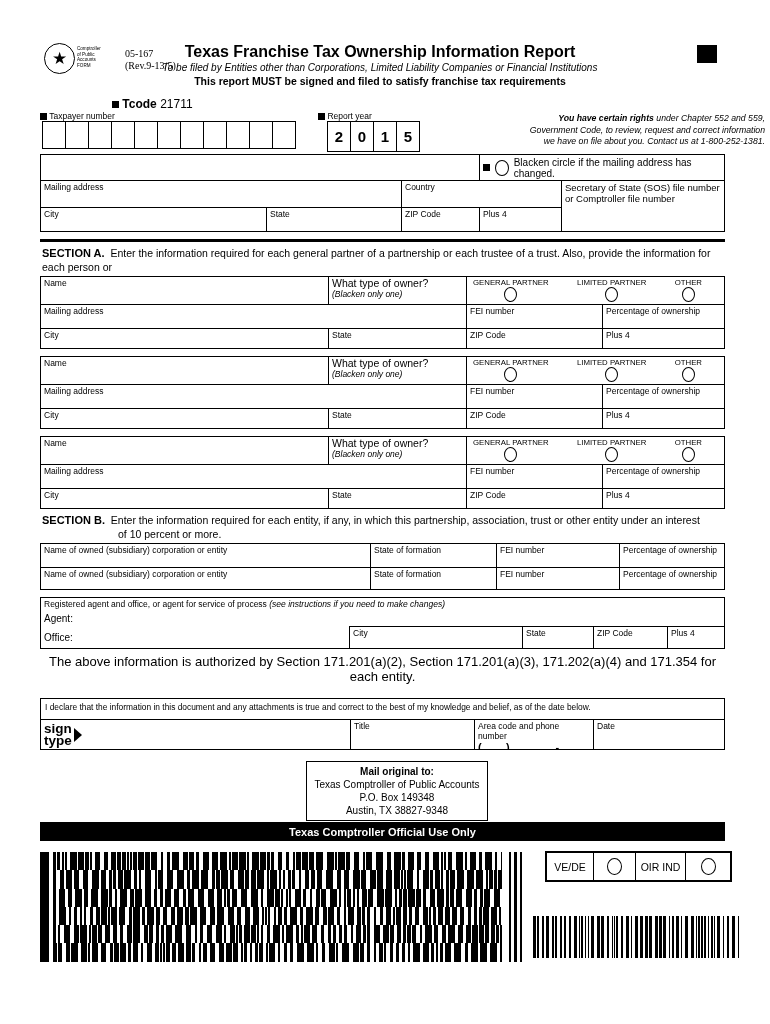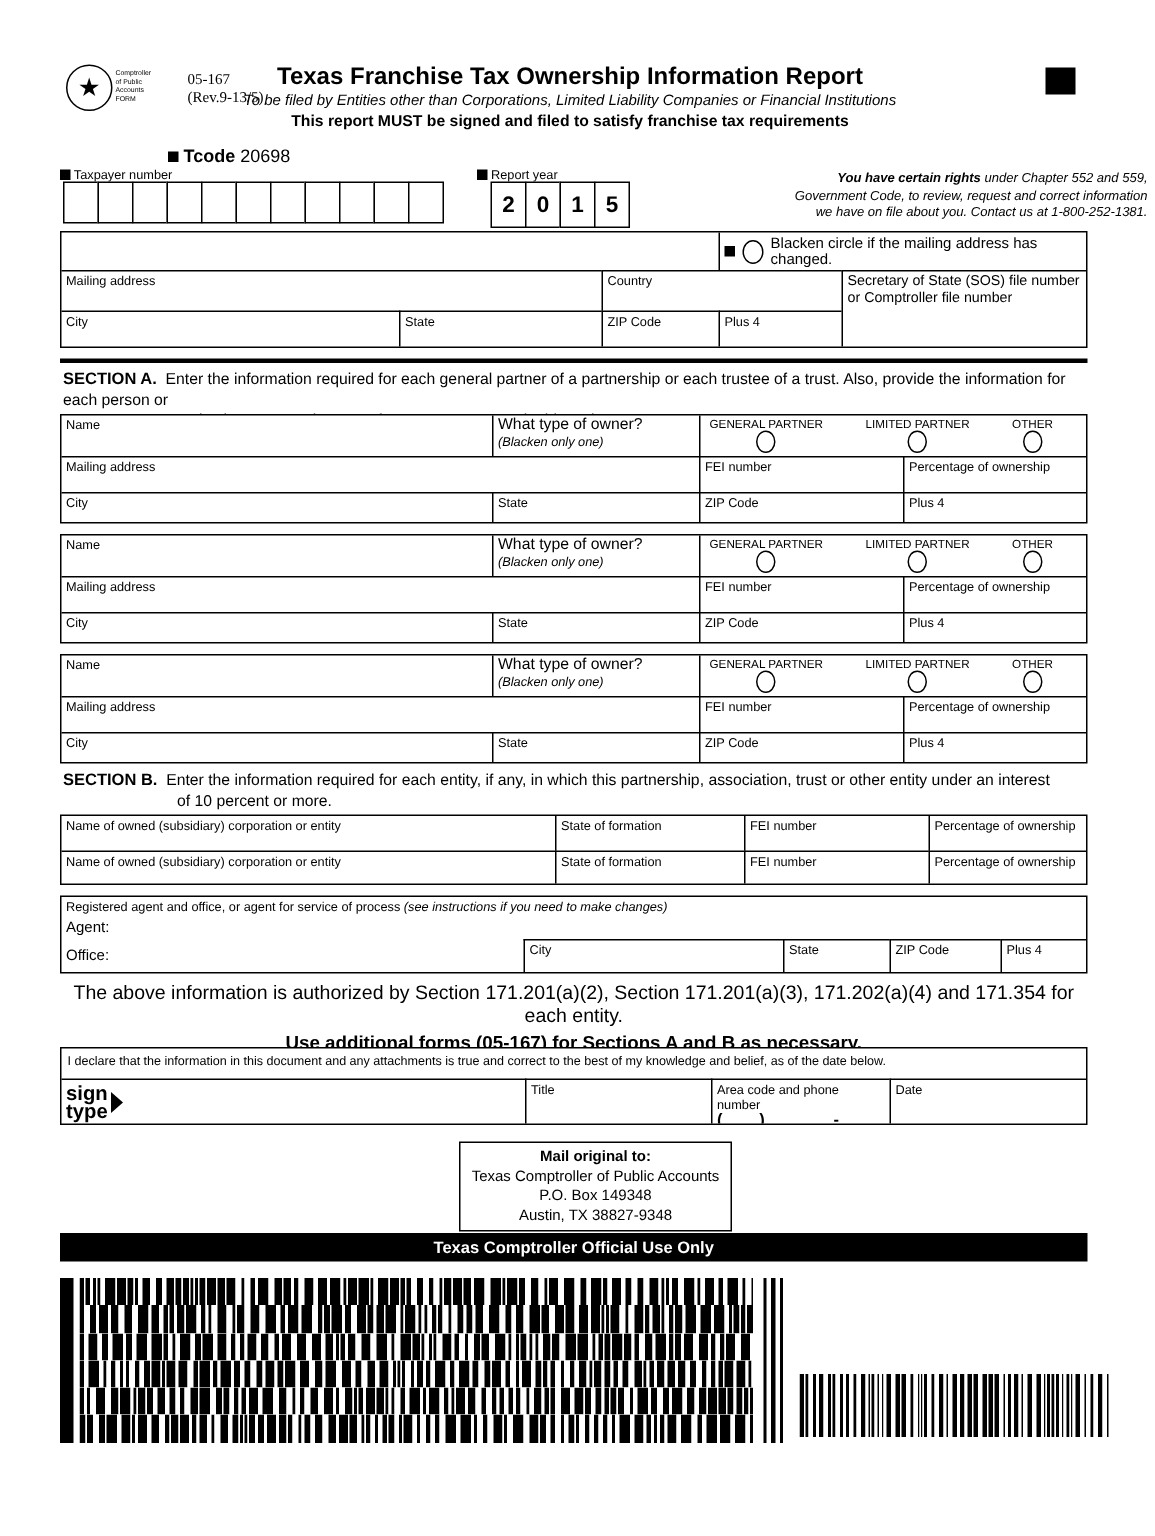--- a/index.html
+++ b/index.html
@@ -76,21 +76,21 @@
   <div class="abs title-wrap" style="left:140px;top:43px;width:480px;">
     <div class="title">Texas Franchise Tax Ownership Information Report</div>
     <div class="subtitle">To be filed by Entities other than Corporations, Limited Liability Companies or Financial Institutions</div>
     <div class="mandate">This report MUST be signed and filed to satisfy franchise tax requirements</div>
   </div>
   <div class="abs blk-square" style="left:697px;top:45px;"></div>
 
   <div class="abs tcode" style="left:112px;top:97px;">
     <span class="sq"></span>
     <span class="b">Tcode</span>
-    <span>20698</span>
+    <span>21711</span>
   </div>
 
   <div class="abs small-label" style="left:40px;top:111px;">
     <span class="sq"></span>
     <span>Taxpayer number</span>
   </div>
   <div class="abs boxes" style="left:43px;top:121px;" id="tp-boxes">
       <div class="tbox"></div>
       <div class="tbox"></div>
       <div class="tbox"></div>
@@ -253,21 +253,20 @@
         <span>Office:</span>
       </div>
     <div class="cell bl bt"><span>City</span></div>
     <div class="cell bl bt"><span>State</span></div>
     <div class="cell bl bt"><span>ZIP Code</span></div>
     <div class="cell bl bt"><span>Plus 4</span></div>
   </div>
 
   <div class="abs" style="left:40px;top:654px;width:685px;">
     <div class="auth1">The above information is authorized by Section 171.201(a)(2), Section 171.201(a)(3), 171.202(a)(4) and 171.354 for each entity.</div>
-    <div class="auth2">Use additional forms (05-167) for Sections A and B as necessary.</div>
   </div>
 
   <div class="abs tbl" style="left:40px;top:698px;width:685px;height:52px;grid-template-columns:309px 124px 119px 1fr;grid-template-rows:20px 1fr;">
     <div class="cell decl-text" style="grid-column:1/5;">I declare that the information in this document and any attachments is true and correct to the best of my knowledge and belief, as of the date below.</div>
     <div class="cell bt" style="display:flex;align-items:center;">
       <div>
         <div class="signword">sign</div>
         <div class="signword">type</div>
       </div>
       <div class="tri"></div>
@@ -299,16 +298,26 @@
     <div class="rows" id="pdf-rows">
         <div class="bars"><i style="width:3px"></i><b style="width:1px"></b><i style="width:3px"></i><b style="width:2px"></b><i style="width:2px"></i><b style="width:1px"></b><i style="width:2px"></i><b style="width:3px"></b><i style="width:7px"></i><b style="width:1px"></b><i style="width:6px"></i><b style="width:1px"></b><i style="width:4px"></i><b style="width:1px"></b><i style="width:2px"></i><b style="width:3px"></b><i style="width:5px"></i><b style="width:4px"></b><i style="width:4px"></i><b style="width:3px"></b><i style="width:5px"></i><b style="width:1px"></b><i style="width:4px"></i><b style="width:1px"></b><i style="width:4px"></i><b style="width:1px"></b><i style="width:2px"></i><b style="width:1px"></b><i style="width:2px"></i><b style="width:1px"></b><i style="width:4px"></i><b style="width:1px"></b><i style="width:6px"></i><b style="width:1px"></b><i style="width:5px"></i><b style="width:1px"></b><i style="width:6px"></i><b style="width:4px"></b><i style="width:2px"></i><b style="width:4px"></b><i style="width:3px"></i><b style="width:2px"></b><i style="width:7px"></i><b style="width:4px"></b><i style="width:5px"></i><b style="width:1px"></b><i style="width:5px"></i><b style="width:2px"></b><i style="width:3px"></i><b style="width:4px"></b><i style="width:6px"></i><b style="width:3px"></b><i style="width:6px"></i><b style="width:2px"></b><i style="width:7px"></i><b style="width:2px"></b><i style="width:2px"></i><b style="width:1px"></b><i style="width:6px"></i><b style="width:1px"></b><i style="width:7px"></i><b style="width:1px"></b><i style="width:2px"></i><b style="width:3px"></b><i style="width:7px"></i><b style="width:1px"></b><i style="width:6px"></i><b style="width:1px"></b><i style="width:3px"></i><b style="width:1px"></b><i style="width:3px"></i><b style="width:4px"></b><i style="width:4px"></i><b style="width:4px"></b><i style="width:3px"></i><b style="width:4px"></b><i style="width:2px"></i><b style="width:1px"></b><i style="width:5px"></i><b style="width:1px"></b><i style="width:6px"></i><b style="width:1px"></b><i style="width:5px"></i><b style="width:2px"></b><i style="width:7px"></i><b style="width:4px"></b><i style="width:7px"></i><b style="width:1px"></b><i style="width:2px"></i><b style="width:1px"></b><i style="width:7px"></i><b style="width:1px"></b><i style="width:4px"></i><b style="width:4px"></b><i style="width:5px"></i><b style="width:4px"></b><i style="width:2px"></i><b style="width:1px"></b><i style="width:6px"></i><b style="width:4px"></b><i style="width:7px"></i><b style="width:4px"></b><i style="width:4px"></i><b style="width:3px"></b><i style="width:7px"></i><b style="width:1px"></b><i style="width:3px"></i><b style="width:3px"></b><i style="width:6px"></i><b style="width:3px"></b><i style="width:4px"></i><b style="width:4px"></b><i style="width:4px"></i><b style="width:4px"></b><i style="width:6px"></i><b style="width:2px"></b><i style="width:2px"></i><b style="width:1px"></b><i style="width:2px"></i><b style="width:2px"></b><i style="width:4px"></i><b style="width:4px"></b><i style="width:7px"></i><b style="width:2px"></b><i style="width:2px"></i><b style="width:3px"></b><i style="width:6px"></i><b style="width:3px"></b><i style="width:3px"></i><b style="width:3px"></b><i style="width:7px"></i><b style="width:3px"></b><i style="width:2px"></i><b style="width:4px"></b><i style="width:5px"></i></div>
         <div class="bars"><i style="width:3px"></i><b style="width:4px"></b><i style="width:4px"></i><b style="width:2px"></b><i style="width:6px"></i><b style="width:2px"></b><i style="width:5px"></i><b style="width:4px"></b><i style="width:5px"></i><b style="width:4px"></b><i style="width:7px"></i><b style="width:2px"></b><i style="width:5px"></i><b style="width:3px"></b><i style="width:3px"></i><b style="width:1px"></b><i style="width:3px"></i><b style="width:2px"></b><i style="width:5px"></i><b style="width:1px"></b><i style="width:7px"></i><b style="width:3px"></b><i style="width:3px"></i><b style="width:2px"></b><i style="width:2px"></i><b style="width:4px"></b><i style="width:6px"></i><b style="width:4px"></b><i style="width:2px"></i><b style="width:1px"></b><i style="width:5px"></i><b style="width:4px"></b><i style="width:6px"></i><b style="width:4px"></b><i style="width:7px"></i><b style="width:3px"></b><i style="width:3px"></i><b style="width:2px"></b><i style="width:7px"></i><b style="width:2px"></b><i style="width:7px"></i><b style="width:4px"></b><i style="width:3px"></i><b style="width:1px"></b><i style="width:4px"></i><b style="width:1px"></b><i style="width:7px"></i><b style="width:2px"></b><i style="width:4px"></i><b style="width:4px"></b><i style="width:6px"></i><b style="width:1px"></b><i style="width:4px"></i><b style="width:2px"></b><i style="width:5px"></i><b style="width:1px"></b><i style="width:7px"></i><b style="width:3px"></b><i style="width:2px"></i><b style="width:1px"></b><i style="width:7px"></i><b style="width:2px"></b><i style="width:2px"></i><b style="width:2px"></b><i style="width:2px"></i><b style="width:3px"></b><i style="width:3px"></i><b style="width:1px"></b><i style="width:3px"></i><b style="width:4px"></b><i style="width:2px"></i><b style="width:4px"></b><i style="width:4px"></i><b style="width:2px"></b><i style="width:4px"></i><b style="width:2px"></b><i style="width:5px"></i><b style="width:4px"></b><i style="width:7px"></i><b style="width:4px"></b><i style="width:4px"></i><b style="width:3px"></b><i style="width:5px"></i><b style="width:4px"></b><i style="width:7px"></i><b style="width:1px"></b><i style="width:5px"></i><b style="width:4px"></b><i style="width:6px"></i><b style="width:1px"></b><i style="width:6px"></i><b style="width:3px"></b><i style="width:6px"></i><b style="width:2px"></b><i style="width:6px"></i><b style="width:1px"></b><i style="width:2px"></i><b style="width:1px"></b><i style="width:2px"></i><b style="width:1px"></b><i style="width:6px"></i><b style="width:4px"></b><i style="width:2px"></i><b style="width:4px"></b><i style="width:6px"></i><b style="width:1px"></b><i style="width:3px"></i><b style="width:2px"></b><i style="width:5px"></i><b style="width:1px"></b><i style="width:2px"></i><b style="width:3px"></b><i style="width:3px"></i><b style="width:1px"></b><i style="width:5px"></i><b style="width:2px"></b><i style="width:7px"></i><b style="width:3px"></b><i style="width:7px"></i><b style="width:2px"></b><i style="width:7px"></i><b style="width:3px"></b><i style="width:2px"></i><b style="width:1px"></b><i style="width:4px"></i><b style="width:1px"></b><i style="width:3px"></i><b style="width:1px"></b><i style="width:5px"></i></div>
         <div class="bars"><i style="width:3px"></i><b style="width:3px"></b><i style="width:6px"></i><b style="width:3px"></b><i style="width:4px"></i><b style="width:3px"></b><i style="width:7px"></i><b style="width:2px"></b><i style="width:4px"></i><b style="width:3px"></b><i style="width:7px"></i><b style="width:3px"></b><i style="width:7px"></i><b style="width:1px"></b><i style="width:3px"></i><b style="width:3px"></b><i style="width:2px"></i><b style="width:3px"></b><i style="width:7px"></i><b style="width:3px"></b><i style="width:4px"></i><b style="width:1px"></b><i style="width:7px"></i><b style="width:3px"></b><i style="width:6px"></i><b style="width:3px"></b><i style="width:3px"></i><b style="width:3px"></b><i style="width:3px"></i><b style="width:2px"></b><i style="width:6px"></i><b style="width:3px"></b><i style="width:5px"></i><b style="width:4px"></b><i style="width:3px"></i><b style="width:2px"></b><i style="width:6px"></i><b style="width:4px"></b><i style="width:6px"></i><b style="width:4px"></b><i style="width:6px"></i><b style="width:3px"></b><i style="width:5px"></i><b style="width:2px"></b><i style="width:2px"></i><b style="width:1px"></b><i style="width:3px"></i><b style="width:2px"></b><i style="width:5px"></i><b style="width:4px"></b><i style="width:6px"></i><b style="width:4px"></b><i style="width:7px"></i><b style="width:3px"></b><i style="width:2px"></i><b style="width:4px"></b><i style="width:7px"></i><b style="width:1px"></b><i style="width:5px"></i><b style="width:1px"></b><i style="width:2px"></i><b style="width:3px"></b><i style="width:2px"></i><b style="width:1px"></b><i style="width:2px"></i><b style="width:4px"></b><i style="width:6px"></i><b style="width:2px"></b><i style="width:3px"></i><b style="width:4px"></b><i style="width:2px"></i><b style="width:4px"></b><i style="width:4px"></i><b style="width:1px"></b><i style="width:5px"></i><b style="width:4px"></b><i style="width:7px"></i><b style="width:2px"></b><i style="width:2px"></i><b style="width:3px"></b><i style="width:2px"></i><b style="width:1px"></b><i style="width:4px"></i><b style="width:2px"></b><i style="width:2px"></i><b style="width:2px"></b><i style="width:2px"></i><b style="width:3px"></b><i style="width:5px"></i><b style="width:1px"></b><i style="width:5px"></i><b style="width:4px"></b><i style="width:7px"></i><b style="width:1px"></b><i style="width:7px"></i><b style="width:3px"></b><i style="width:2px"></i><b style="width:2px"></b><i style="width:3px"></i><b style="width:1px"></b><i style="width:4px"></i><b style="width:1px"></b><i style="width:7px"></i><b style="width:1px"></b><i style="width:5px"></i><b style="width:2px"></b><i style="width:3px"></i><b style="width:4px"></b><i style="width:5px"></i><b style="width:2px"></b><i style="width:7px"></i><b style="width:2px"></b><i style="width:3px"></i><b style="width:1px"></b><i style="width:4px"></i><b style="width:2px"></b><i style="width:6px"></i><b style="width:4px"></b><i style="width:6px"></i><b style="width:2px"></b><i style="width:3px"></i><b style="width:3px"></b><i style="width:3px"></i><b style="width:1px"></b><i style="width:6px"></i><b style="width:4px"></b><i style="width:6px"></i><b style="width:4px"></b></div>
         <div class="bars"><i style="width:3px"></i><b style="width:3px"></b><i style="width:7px"></i><b style="width:3px"></b><i style="width:2px"></i><b style="width:3px"></b><i style="width:3px"></i><b style="width:3px"></b><i style="width:2px"></i><b style="width:2px"></b><i style="width:2px"></i><b style="width:4px"></b><i style="width:3px"></i><b style="width:3px"></b><i style="width:4px"></i><b style="width:1px"></b><i style="width:6px"></i><b style="width:1px"></b><i style="width:2px"></i><b style="width:1px"></b><i style="width:6px"></i><b style="width:2px"></b><i style="width:6px"></i><b style="width:4px"></b><i style="width:3px"></i><b style="width:1px"></b><i style="width:7px"></i><b style="width:2px"></b><i style="width:3px"></i><b style="width:2px"></b><i style="width:7px"></i><b style="width:2px"></b><i style="width:4px"></i><b style="width:3px"></b><i style="width:4px"></i><b style="width:4px"></b><i style="width:4px"></i><b style="width:2px"></b><i style="width:6px"></i><b style="width:2px"></b><i style="width:4px"></i><b style="width:1px"></b><i style="width:7px"></i><b style="width:3px"></b><i style="width:6px"></i><b style="width:4px"></b><i style="width:5px"></i><b style="width:2px"></b><i style="width:7px"></i><b style="width:4px"></b><i style="width:6px"></i><b style="width:3px"></b><i style="width:4px"></i><b style="width:4px"></b><i style="width:5px"></i><b style="width:3px"></b><i style="width:6px"></i><b style="width:3px"></b><i style="width:2px"></i><b style="width:1px"></b><i style="width:2px"></i><b style="width:1px"></b><i style="width:2px"></i><b style="width:4px"></b><i style="width:2px"></i><b style="width:2px"></b><i style="width:4px"></i><b style="width:2px"></b><i style="width:3px"></i><b style="width:3px"></b><i style="width:7px"></i><b style="width:3px"></b><i style="width:3px"></i><b style="width:3px"></b><i style="width:7px"></i><b style="width:2px"></b><i style="width:4px"></i><b style="width:4px"></b><i style="width:4px"></i><b style="width:1px"></b><i style="width:6px"></i><b style="width:3px"></b><i style="width:3px"></i><b style="width:4px"></b><i style="width:2px"></i><b style="width:2px"></b><i style="width:6px"></i><b style="width:3px"></b><i style="width:4px"></i><b style="width:1px"></b><i style="width:3px"></i><b style="width:2px"></b><i style="width:3px"></i><b style="width:4px"></b><i style="width:2px"></i><b style="width:4px"></b><i style="width:3px"></i><b style="width:3px"></b><i style="width:5px"></i><b style="width:2px"></b><i style="width:2px"></i><b style="width:1px"></b><i style="width:5px"></i><b style="width:2px"></b><i style="width:4px"></i><b style="width:2px"></b><i style="width:3px"></i><b style="width:3px"></b><i style="width:4px"></i><b style="width:4px"></b><i style="width:5px"></i><b style="width:1px"></b><i style="width:2px"></i><b style="width:2px"></b><i style="width:3px"></i><b style="width:2px"></b><i style="width:5px"></i><b style="width:2px"></b><i style="width:5px"></i><b style="width:2px"></b><i style="width:5px"></i><b style="width:3px"></b><i style="width:4px"></i><b style="width:4px"></b><i style="width:3px"></i><b style="width:3px"></b><i style="width:3px"></i><b style="width:2px"></b><i style="width:3px"></i><b style="width:1px"></b><i style="width:6px"></i><b style="width:2px"></b><i style="width:6px"></i><b style="width:2px"></b><i style="width:2px"></i><b style="width:2px"></b></div>
         <div class="bars"><i style="width:3px"></i><b style="width:2px"></b><i style="width:2px"></i><b style="width:4px"></b><i style="width:6px"></i><b style="width:4px"></b><i style="width:5px"></i><b style="width:1px"></b><i style="width:7px"></i><b style="width:2px"></b><i style="width:2px"></i><b style="width:1px"></b><i style="width:5px"></i><b style="width:1px"></b><i style="width:4px"></i><b style="width:3px"></b><i style="width:5px"></i><b style="width:3px"></b><i style="width:4px"></i><b style="width:3px"></b><i style="width:3px"></i><b style="width:4px"></b><i style="width:5px"></i><b style="width:1px"></b><i style="width:7px"></i><b style="width:4px"></b><i style="width:4px"></i><b style="width:1px"></b><i style="width:4px"></i><b style="width:3px"></b><i style="width:3px"></i><b style="width:2px"></b><i style="width:3px"></i><b style="width:2px"></b><i style="width:6px"></i><b style="width:3px"></b><i style="width:7px"></i><b style="width:4px"></b><i style="width:5px"></i><b style="width:4px"></b><i style="width:2px"></i><b style="width:3px"></b><i style="width:3px"></i><b style="width:4px"></b><i style="width:5px"></i><b style="width:4px"></b><i style="width:6px"></i><b style="width:2px"></b><i style="width:2px"></i><b style="width:4px"></b><i style="width:5px"></i><b style="width:1px"></b><i style="width:2px"></i><b style="width:1px"></b><i style="width:3px"></i><b style="width:2px"></b><i style="width:6px"></i><b style="width:1px"></b><i style="width:5px"></i><b style="width:1px"></b><i style="width:2px"></i><b style="width:2px"></b><i style="width:2px"></i><b style="width:4px"></b><i style="width:3px"></i><b style="width:3px"></b><i style="width:7px"></i><b style="width:2px"></b><i style="width:2px"></i><b style="width:2px"></b><i style="width:7px"></i><b style="width:3px"></b><i style="width:3px"></i><b style="width:2px"></b><i style="width:2px"></i><b style="width:1px"></b><i style="width:6px"></i><b style="width:2px"></b><i style="width:5px"></i><b style="width:4px"></b><i style="width:3px"></i><b style="width:4px"></b><i style="width:3px"></i><b style="width:2px"></b><i style="width:3px"></i><b style="width:3px"></b><i style="width:3px"></i><b style="width:2px"></b><i style="width:3px"></i><b style="width:4px"></b><i style="width:2px"></i><b style="width:3px"></b><i style="width:5px"></i><b style="width:2px"></b><i style="width:3px"></i><b style="width:1px"></b><i style="width:3px"></i><b style="width:4px"></b><i style="width:6px"></i><b style="width:3px"></b><i style="width:6px"></i><b style="width:1px"></b><i style="width:4px"></i><b style="width:3px"></b><i style="width:4px"></i><b style="width:2px"></b><i style="width:3px"></i><b style="width:1px"></b><i style="width:4px"></i><b style="width:1px"></b><i style="width:4px"></i><b style="width:4px"></b><i style="width:2px"></i><b style="width:3px"></b><i style="width:7px"></i><b style="width:2px"></b><i style="width:4px"></i><b style="width:4px"></b><i style="width:4px"></i><b style="width:2px"></b><i style="width:7px"></i><b style="width:3px"></b><i style="width:5px"></i><b style="width:3px"></b><i style="width:5px"></i><b style="width:1px"></b><i style="width:6px"></i><b style="width:1px"></b><i style="width:5px"></i><b style="width:1px"></b><i style="width:4px"></i><b style="width:2px"></b><i style="width:4px"></i><b style="width:1px"></b><i style="width:3px"></i><b style="width:1px"></b><i style="width:5px"></i></div>
         <div class="bars"><i style="width:4px"></i><b style="width:1px"></b><i style="width:4px"></i><b style="width:4px"></b><i style="width:4px"></i><b style="width:1px"></b><i style="width:7px"></i><b style="width:3px"></b><i style="width:6px"></i><b style="width:1px"></b><i style="width:2px"></i><b style="width:2px"></b><i style="width:6px"></i><b style="width:3px"></b><i style="width:5px"></i><b style="width:4px"></b><i style="width:3px"></i><b style="width:1px"></b><i style="width:5px"></i><b style="width:1px"></b><i style="width:6px"></i><b style="width:2px"></b><i style="width:3px"></i><b style="width:2px"></b><i style="width:5px"></i><b style="width:3px"></b><i style="width:2px"></i><b style="width:4px"></b><i style="width:5px"></i><b style="width:3px"></b><i style="width:4px"></i><b style="width:1px"></b><i style="width:2px"></i><b style="width:1px"></b><i style="width:2px"></i><b style="width:1px"></b><i style="width:4px"></i><b style="width:2px"></b><i style="width:4px"></i><b style="width:2px"></b><i style="width:6px"></i><b style="width:2px"></b><i style="width:5px"></i><b style="width:1px"></b><i style="width:3px"></i><b style="width:4px"></b><i style="width:2px"></i><b style="width:2px"></b><i style="width:4px"></i><b style="width:3px"></b><i style="width:5px"></i><b style="width:4px"></b><i style="width:5px"></i><b style="width:2px"></b><i style="width:6px"></i><b style="width:1px"></b><i style="width:5px"></i><b style="width:3px"></b><i style="width:2px"></i><b style="width:1px"></b><i style="width:3px"></i><b style="width:3px"></b><i style="width:2px"></i><b style="width:3px"></b><i style="width:3px"></i><b style="width:1px"></b><i style="width:4px"></i><b style="width:3px"></b><i style="width:2px"></i><b style="width:1px"></b><i style="width:6px"></i><b style="width:3px"></b><i style="width:2px"></i><b style="width:4px"></b><i style="width:3px"></i><b style="width:3px"></b><i style="width:3px"></i><b style="width:4px"></b><i style="width:7px"></i><b style="width:3px"></b><i style="width:7px"></i><b style="width:2px"></b><i style="width:2px"></i><b style="width:4px"></b><i style="width:3px"></i><b style="width:4px"></b><i style="width:6px"></i><b style="width:1px"></b><i style="width:2px"></i><b style="width:4px"></b><i style="width:7px"></i><b style="width:4px"></b><i style="width:6px"></i><b style="width:1px"></b><i style="width:4px"></i><b style="width:3px"></b><i style="width:3px"></i><b style="width:4px"></b><i style="width:2px"></i><b style="width:3px"></b><i style="width:4px"></i><b style="width:1px"></b><i style="width:2px"></i><b style="width:4px"></b><i style="width:3px"></i><b style="width:3px"></b><i style="width:3px"></i><b style="width:3px"></b><i style="width:3px"></i><b style="width:3px"></b><i style="width:2px"></i><b style="width:3px"></b><i style="width:7px"></i><b style="width:3px"></b><i style="width:6px"></i><b style="width:2px"></b><i style="width:3px"></i><b style="width:2px"></b><i style="width:2px"></i><b style="width:2px"></b><i style="width:3px"></i><b style="width:2px"></b><i style="width:6px"></i><b style="width:3px"></b><i style="width:7px"></i><b style="width:4px"></b><i style="width:3px"></i><b style="width:3px"></b><i style="width:7px"></i><b style="width:2px"></b><i style="width:7px"></i><b style="width:3px"></b><i style="width:7px"></i><b style="width:3px"></b><i style="width:4px"></i></div>
       </div>
   </div>
 
+  <div class="abs vede" style="left:545px;top:851px;width:183px;">
+    <div class="vcell">VE/DE</div>
+    <div class="vcell bl">
+        <span class="oval"></span>
+      </div>
+    <div class="vcell bl">OIR IND</div>
+    <div class="vcell bl">
+        <span class="oval"></span>
+      </div>
+  </div>
 
   <div class="abs bars" style="left:533px;top:916px;width:206px;height:42px;" id="barcode1d"><i style="width:3px"></i><b style="width:1px"></b><i style="width:2px"></i><b style="width:3px"></b><i style="width:2px"></i><b style="width:2px"></b><i style="width:3px"></i><b style="width:3px"></b><i style="width:2px"></i><b style="width:1px"></b><i style="width:2px"></i><b style="width:3px"></b><i style="width:2px"></i><b style="width:2px"></b><i style="width:2px"></i><b style="width:3px"></b><i style="width:2px"></i><b style="width:3px"></b><i style="width:3px"></i><b style="width:2px"></b><i style="width:1px"></i><b style="width:1px"></b><i style="width:2px"></i><b style="width:2px"></b><i style="width:1px"></i><b style="width:2px"></b><i style="width:1px"></i><b style="width:2px"></b><i style="width:3px"></i><b style="width:3px"></b><i style="width:3px"></i><b style="width:1px"></b><i style="width:3px"></i><b style="width:3px"></b><i style="width:2px"></i><b style="width:3px"></b><i style="width:1px"></i><b style="width:1px"></b><i style="width:1px"></i><b style="width:1px"></b><i style="width:2px"></i><b style="width:3px"></b><i style="width:2px"></i><b style="width:3px"></b><i style="width:3px"></i><b style="width:2px"></b><i style="width:1px"></i><b style="width:3px"></b><i style="width:3px"></i><b style="width:2px"></b><i style="width:3px"></i><b style="width:2px"></b><i style="width:3px"></i><b style="width:1px"></b><i style="width:3px"></i><b style="width:3px"></b><i style="width:3px"></i><b style="width:1px"></b><i style="width:3px"></i><b style="width:1px"></b><i style="width:3px"></i><b style="width:3px"></b><i style="width:1px"></i><b style="width:2px"></b><i style="width:2px"></i><b style="width:2px"></b><i style="width:3px"></i><b style="width:2px"></b><i style="width:1px"></i><b style="width:3px"></b><i style="width:3px"></i><b style="width:3px"></b><i style="width:3px"></i><b style="width:2px"></b><i style="width:1px"></i><b style="width:1px"></b><i style="width:2px"></i><b style="width:1px"></b><i style="width:2px"></i><b style="width:1px"></b><i style="width:2px"></i><b style="width:2px"></b><i style="width:1px"></i><b style="width:2px"></b><i style="width:2px"></i><b style="width:1px"></b><i style="width:1px"></i><b style="width:2px"></b><i style="width:3px"></i><b style="width:3px"></b><i style="width:1px"></i><b style="width:3px"></b><i style="width:2px"></i><b style="width:3px"></b><i style="width:3px"></i><b style="width:3px"></b><i style="width:2px"></i></div>
 
 </div>
 
 </body></html>

